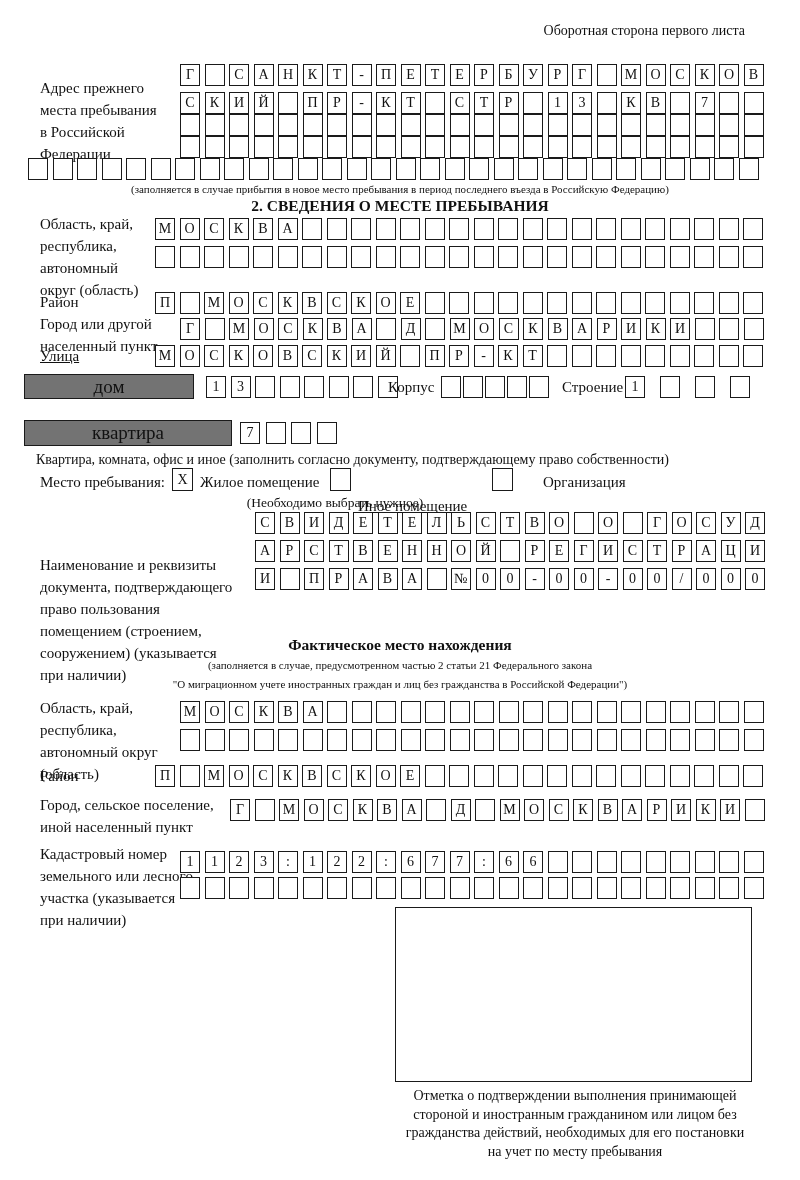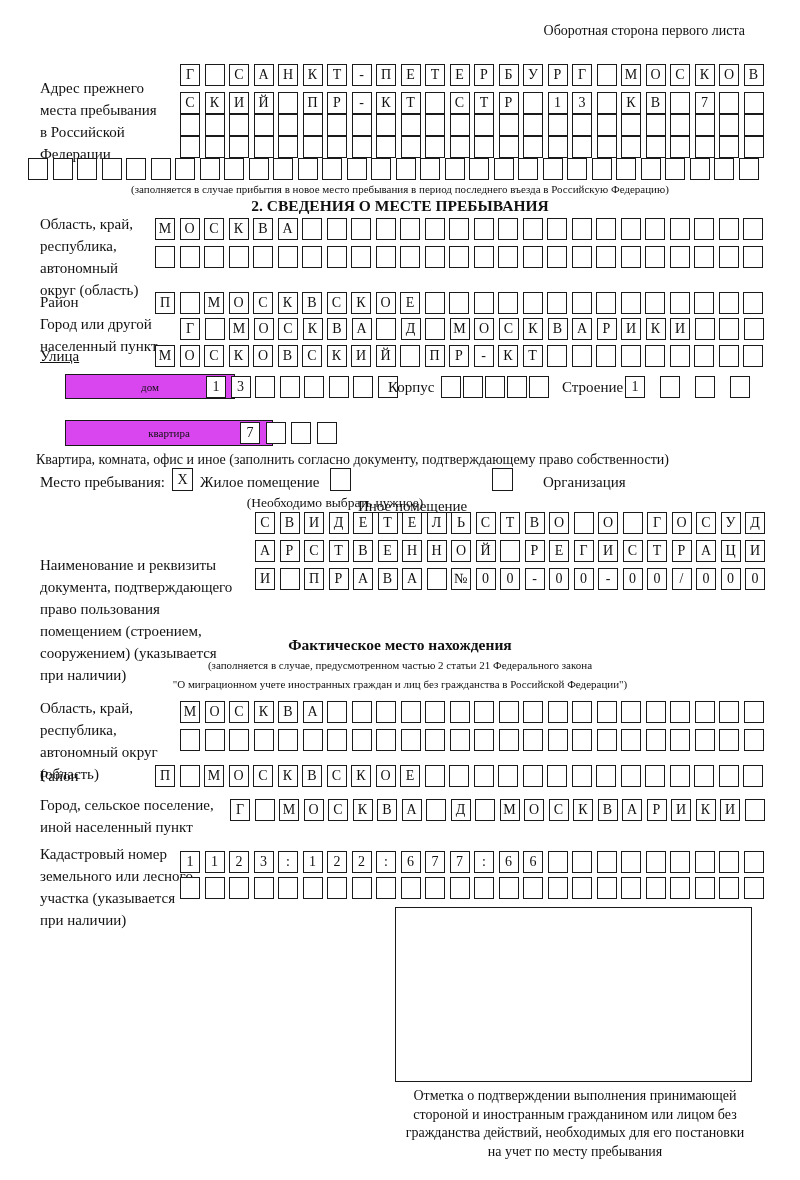--- a/index.html
+++ b/index.html
@@ -18,21 +18,21 @@
     width:20px;height:22px;box-sizing:border-box;border:1.5px solid #1a1a1a;
     display:flex;align-items:center;justify-content:center;
     font-size:14px;background:#fff;flex:0 0 auto;
   }
   .gap2{gap:2px;}
   .gap15{gap:15px;}
   .gap55{gap:5.5px;}
 
   .widebox{
     position:absolute;box-sizing:border-box;border:1.5px solid #1a1a1a;
-    display:flex;align-items:center;justify-content:center;font-size:11px;background:#d946ef;margin-left:41px;
+    display:flex;align-items:center;justify-content:center;font-size:19px;background:#737373;
   }
   .checkbox{
     position:absolute;width:21px;height:23px;box-sizing:border-box;border:1.5px solid #1a1a1a;
     display:flex;align-items:center;justify-content:center;font-size:14px;background:#fff;
   }
   .stamp-box{position:absolute;box-sizing:border-box;border:1.8px solid #1a1a1a;background:#fff;}
   .stamp-caption{position:absolute;font-size:14px;line-height:18.5px;text-align:center;white-space:pre-line;}
 </style>
 </head>
 <body>

